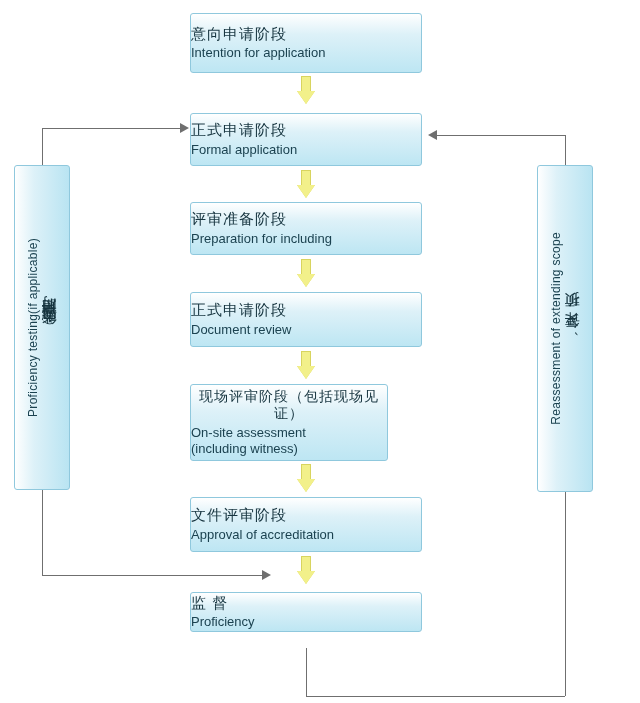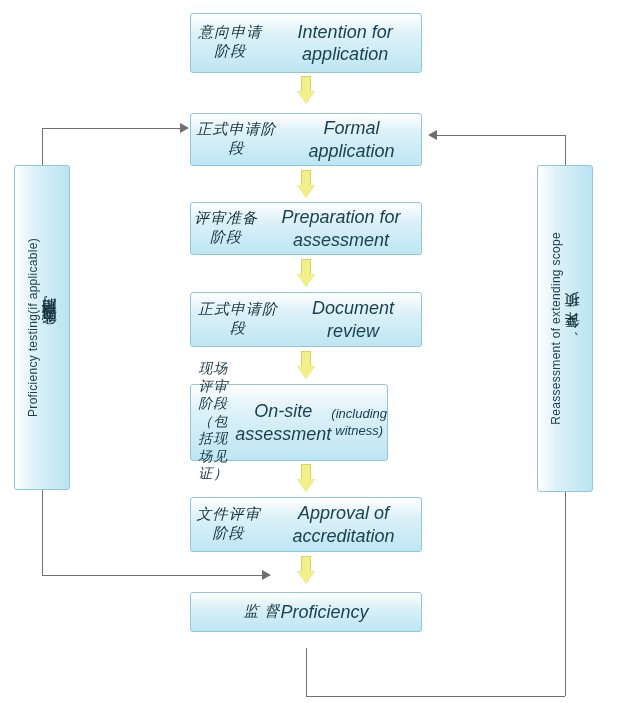--- a/index.html
+++ b/index.html
@@ -19,36 +19,35 @@
     width: 640px;
     height: 703px;
   }
   .node {
     position: absolute;
     box-sizing: border-box;
     border: 1px solid #8fc8dd;
     border-radius: 3px;
     background: linear-gradient(to bottom, #ffffff 0%, #ddf1f8 35%, #bde6f3 100%);
     display: flex;
-    flex-direction: row;
-    align-items: center;
+    flex-direction: column;
+    align-items: flex-start;
     justify-content: center;
     text-align: center;
     color: #1b3b4a;
     line-height: 1.25;
-    font-style: italic;
   }
   .node .cn {
     font-size: 15px;
     letter-spacing: 1px;
     color: #16343f;
     margin-bottom: 2px;
   }
   .node .en {
-    font-size: 18px;
+    font-size: 13px;
     color: #1b4250;
   }
   .node .en2 {
     font-size: 13px;
     color: #1b4250;
   }
   
   .sidebar {
     position: absolute;
     box-sizing: border-box;
@@ -182,21 +181,21 @@
   </div>
 
   <div class="arrow-down" style="left:297px; top:170px;">
     <div class="shaft"></div>
       <div class="head-edge"></div>
       <div class="head"></div>
   </div>
 
   <div class="node" style="left:190px; top:202px; width:232px; height:53px;">
     <div class="cn">评审准备阶段</div>
-    <div class="en">Preparation for assessment</div>
+    <div class="en">Preparation for including</div>
   </div>
 
   <div class="arrow-down" style="left:297px; top:259px;">
     <div class="shaft"></div>
       <div class="head-edge"></div>
       <div class="head"></div>
   </div>
 
   <div class="node" style="left:190px; top:292px; width:232px; height:55px;">
     <div class="cn">正式申请阶段</div>

